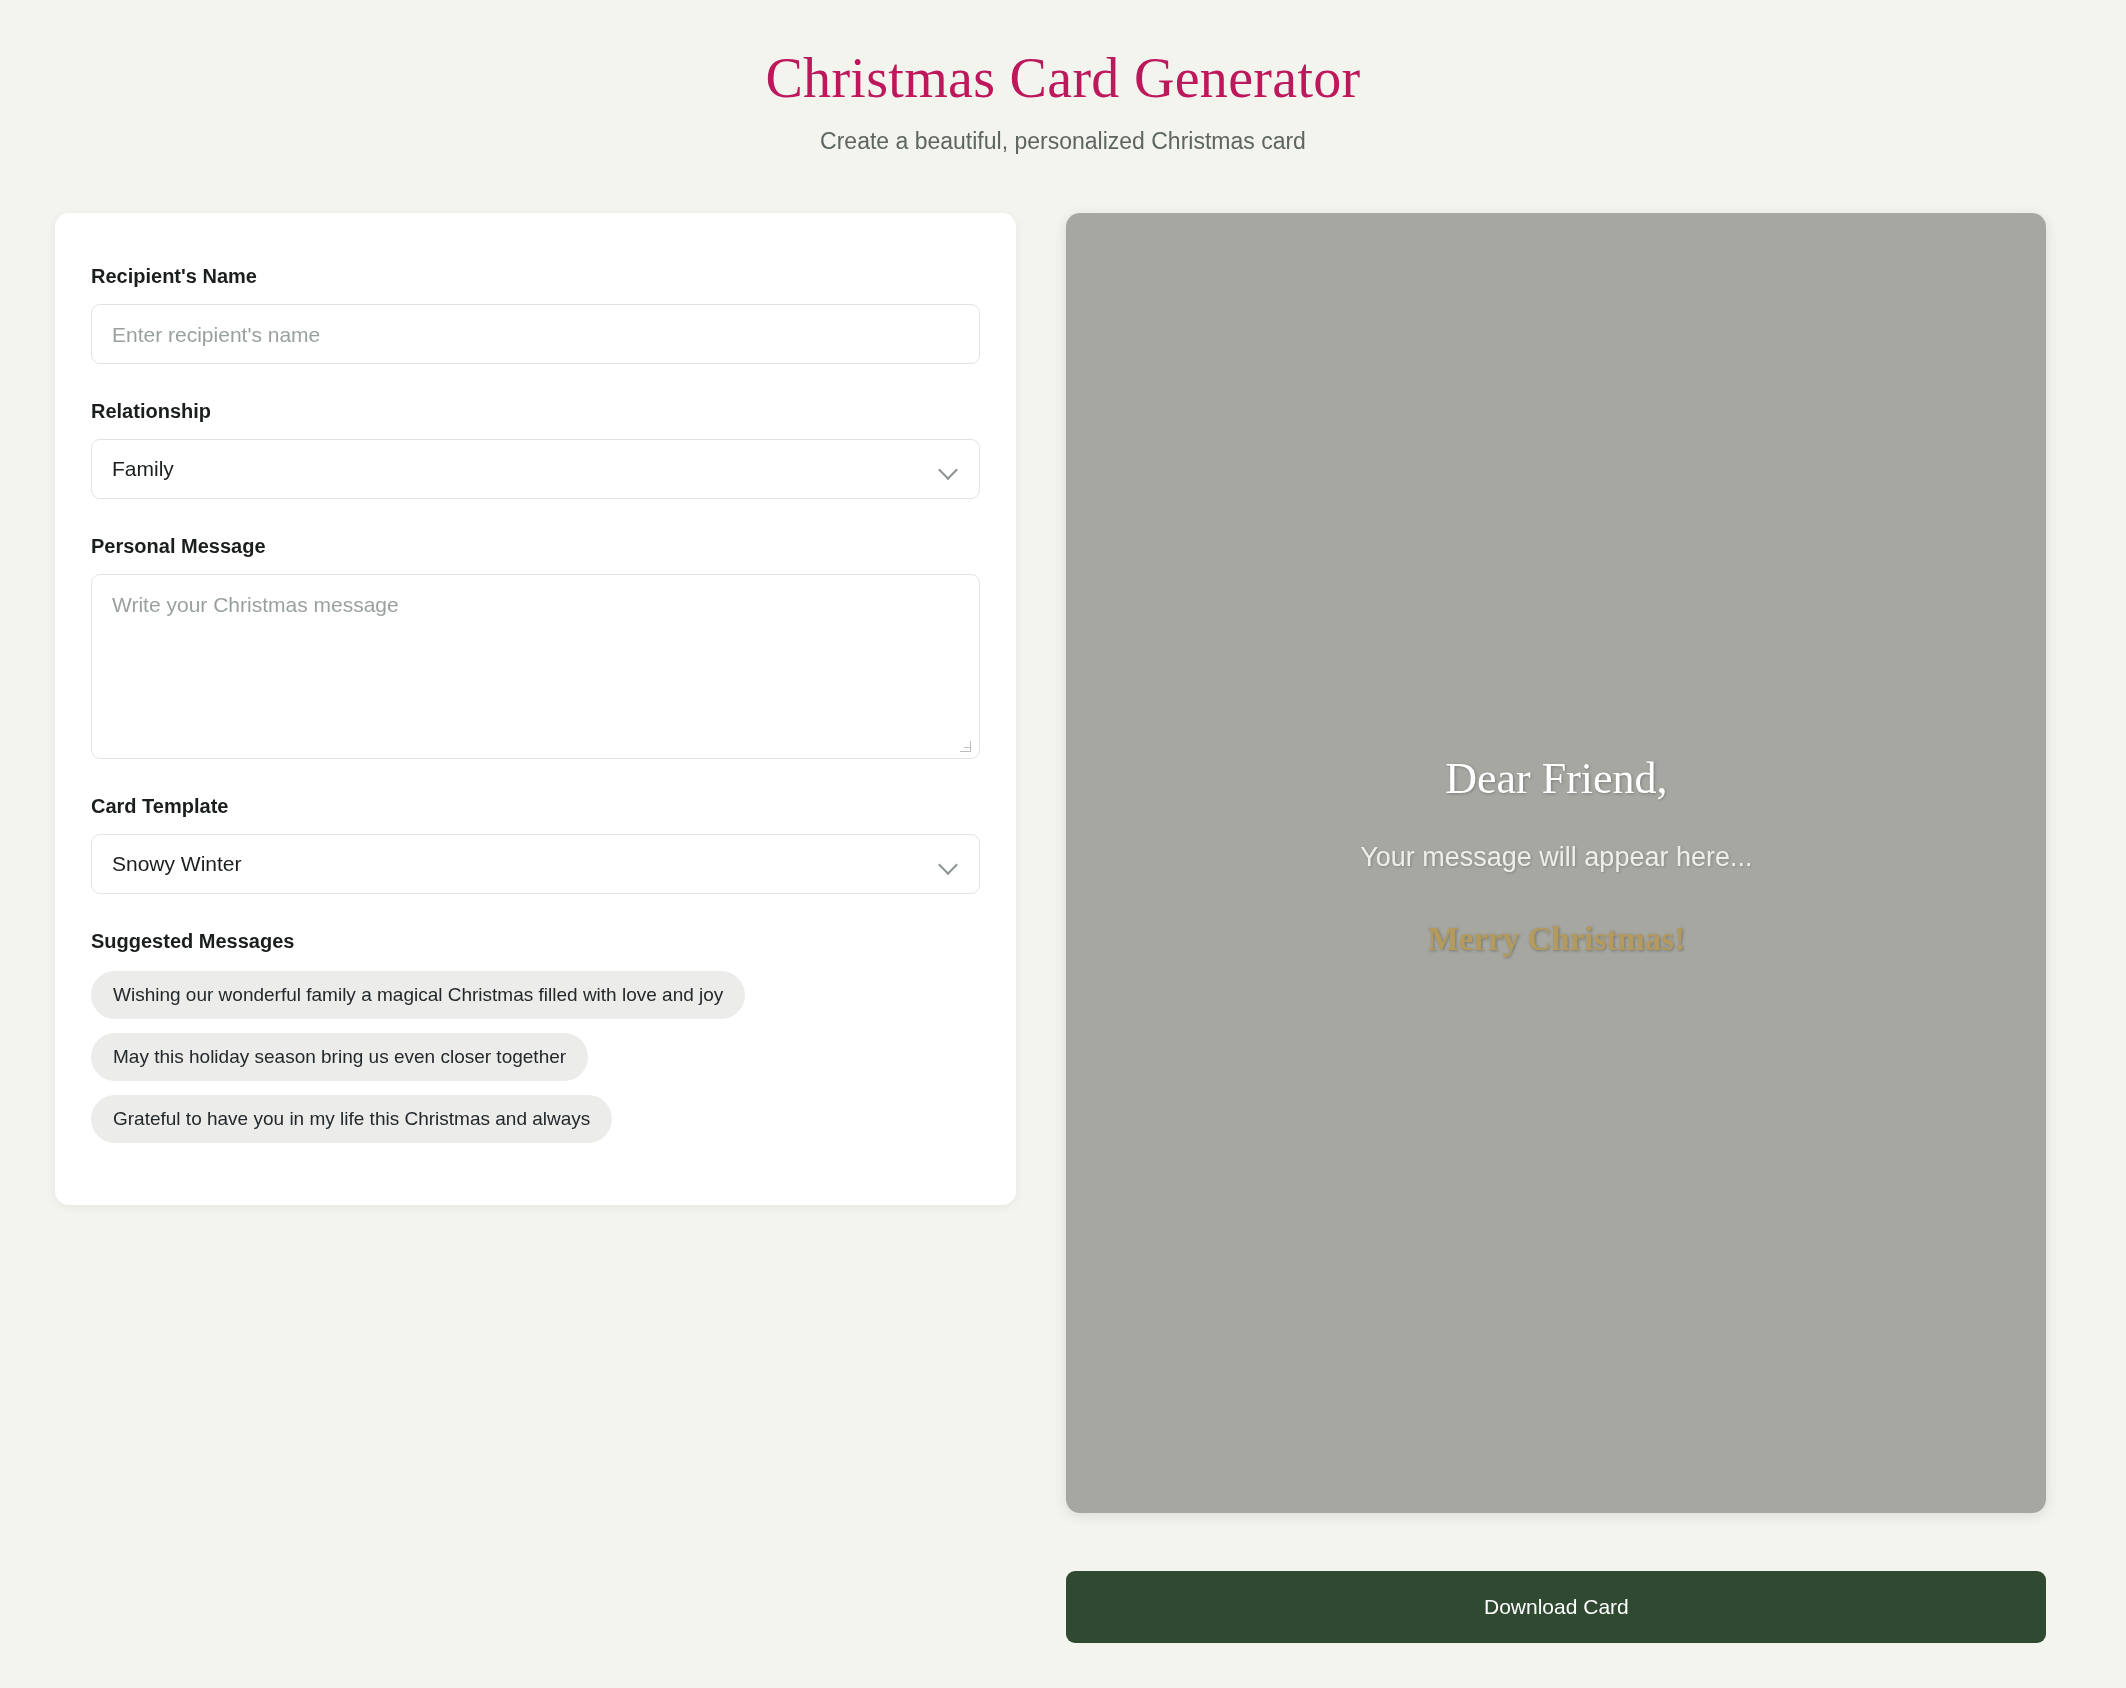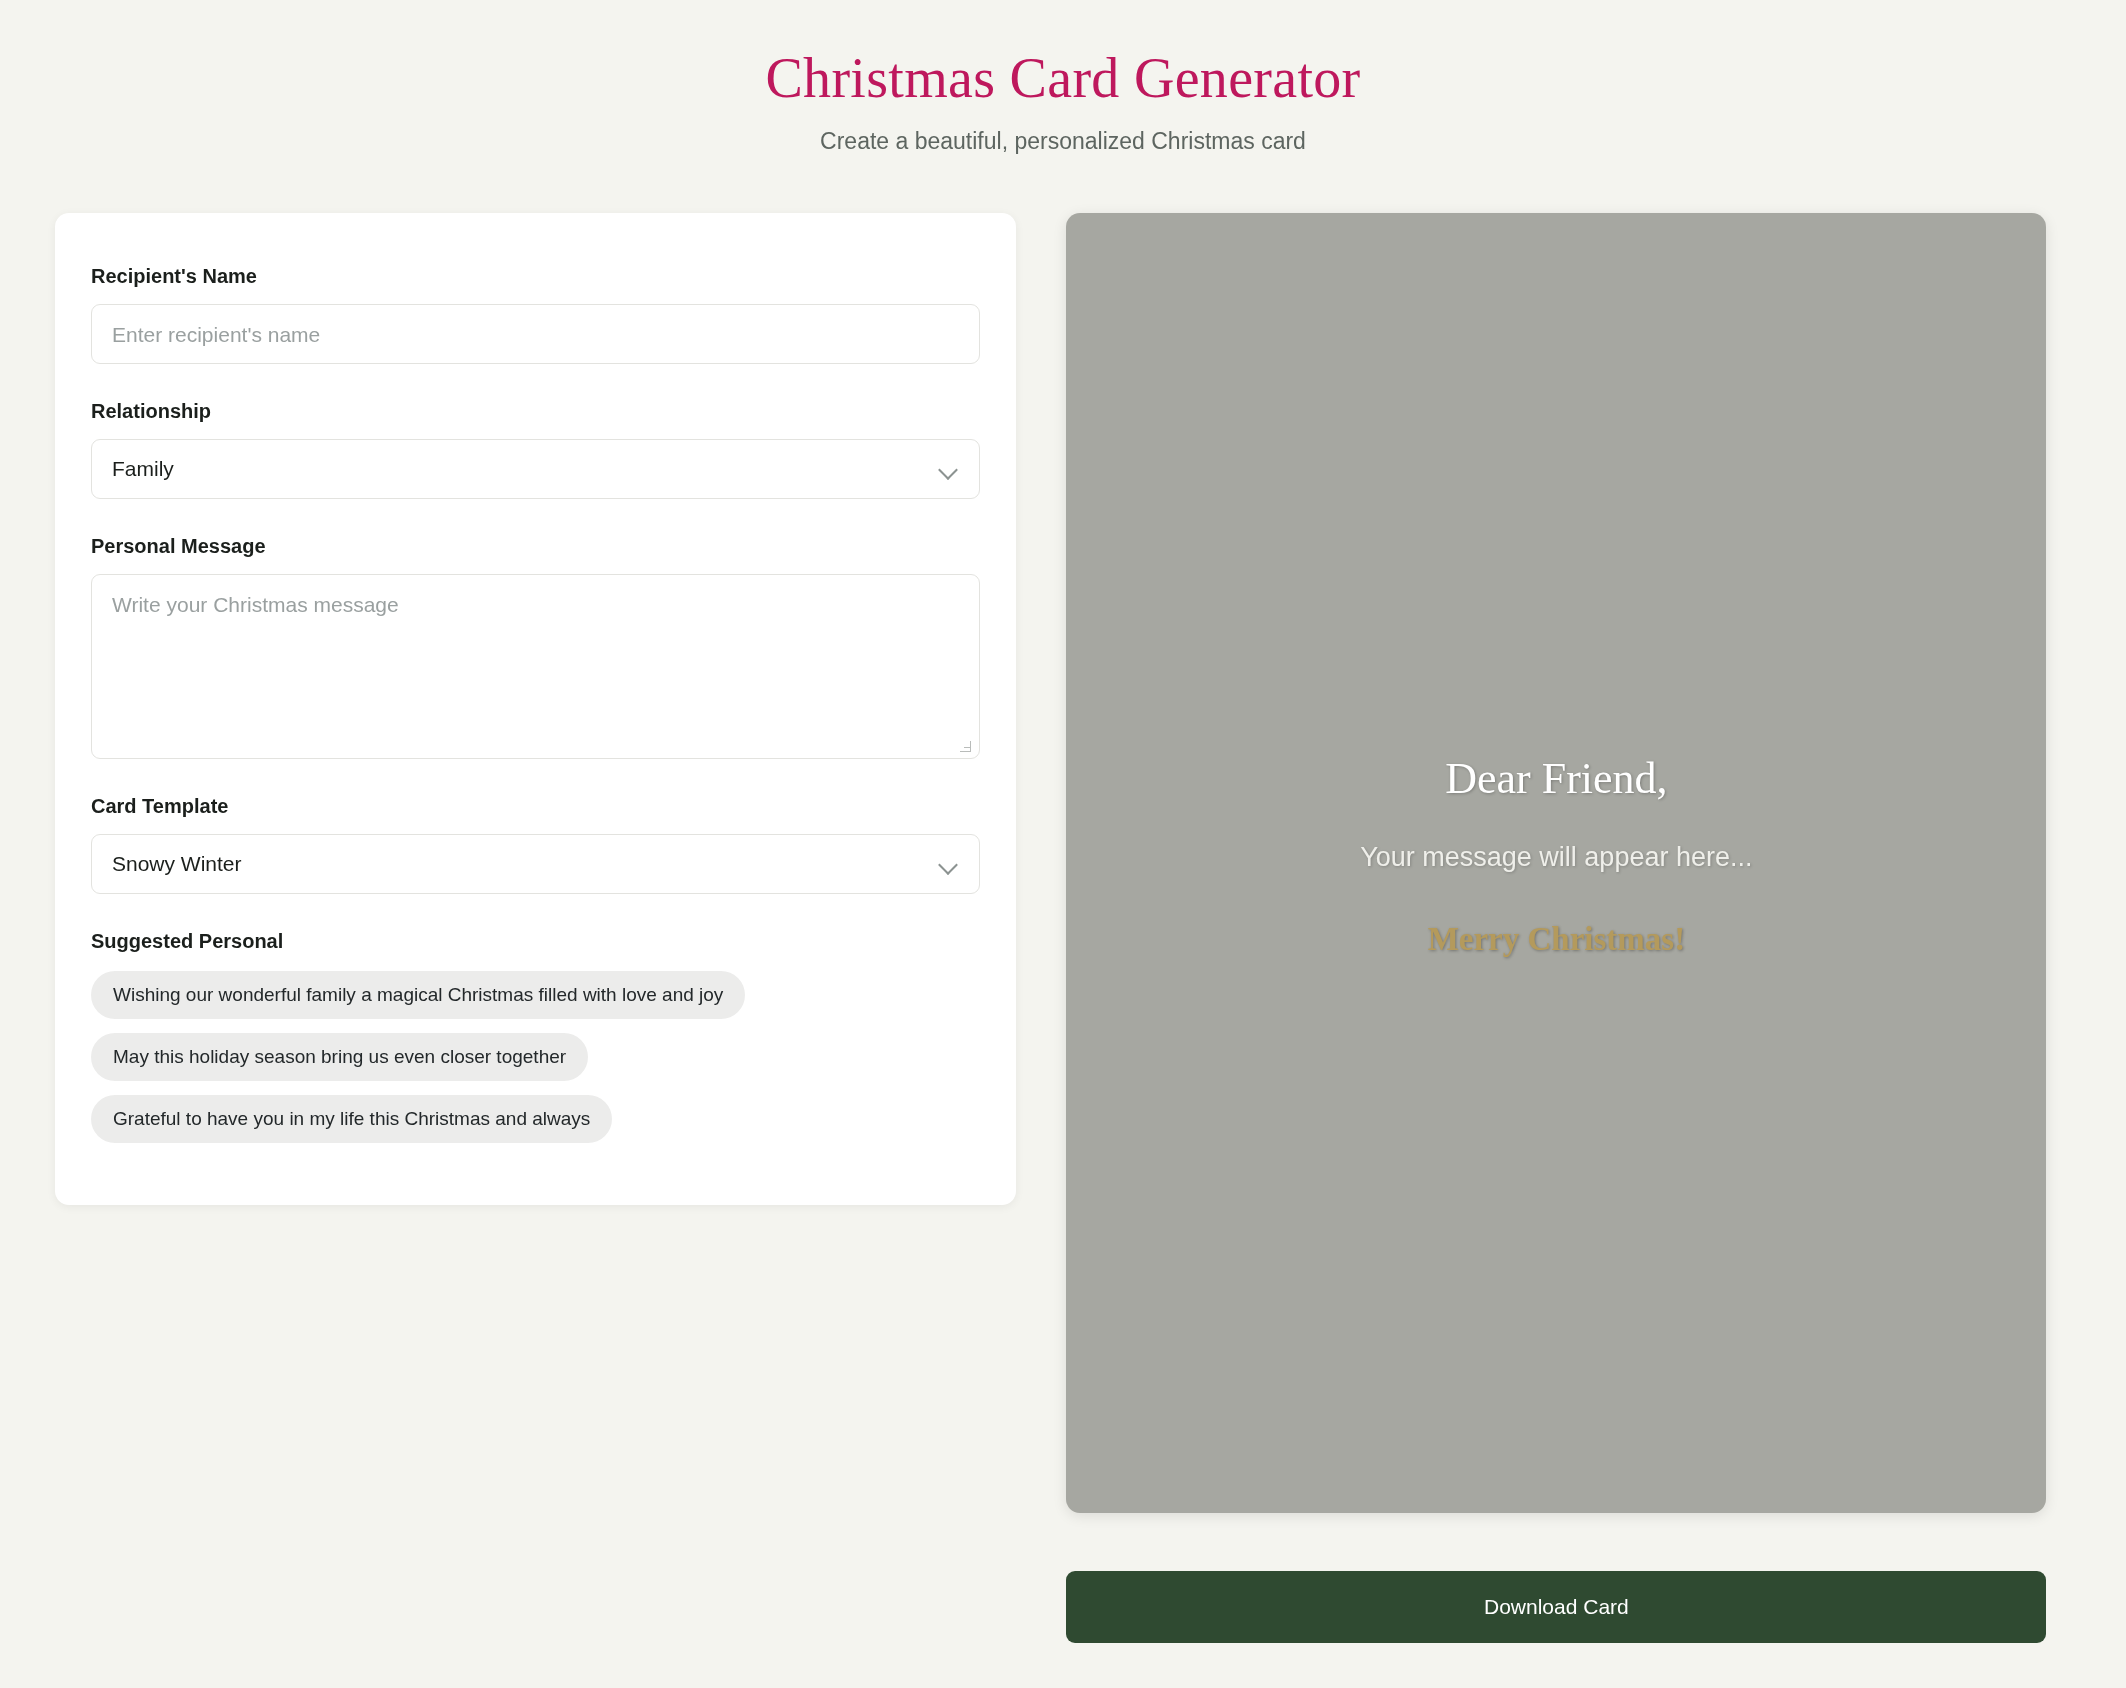--- a/index.html
+++ b/index.html
@@ -246,21 +246,21 @@
 
       <div class="field">
         <span class="field-label">Card Template</span>
         <div class="select-box">
           <span class="select-value">Snowy Winter</span>
           <span class="chev"></span>
         </div>
       </div>
 
       <div class="suggestions">
-        <span class="suggest-label">Suggested Personal</span>
+        <span class="suggest-label">Suggested Messages</span>
         <div class="chip-row">
           <button class="chip">Wishing our wonderful family a magical Christmas filled with love and joy</button>
         </div>
         <div class="chip-row">
           <button class="chip">May this holiday season bring us even closer together</button>
         </div>
         <div class="chip-row">
           <button class="chip">Grateful to have you in my life this Christmas and always</button>
         </div>
       </div>

